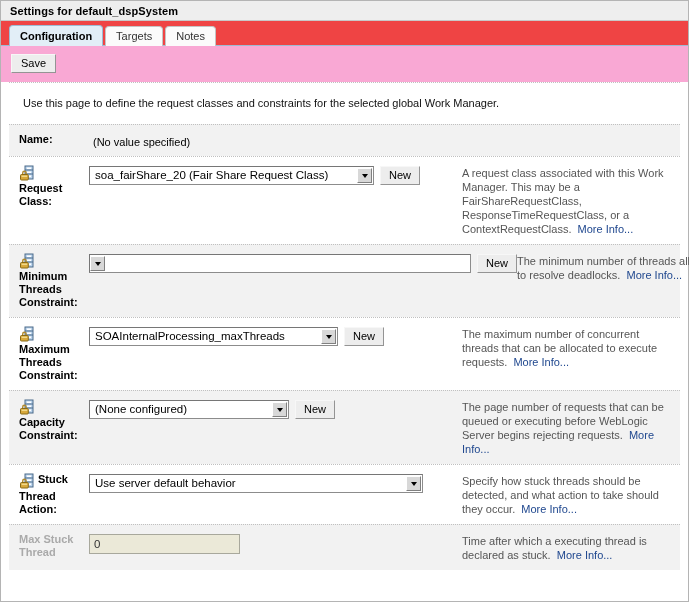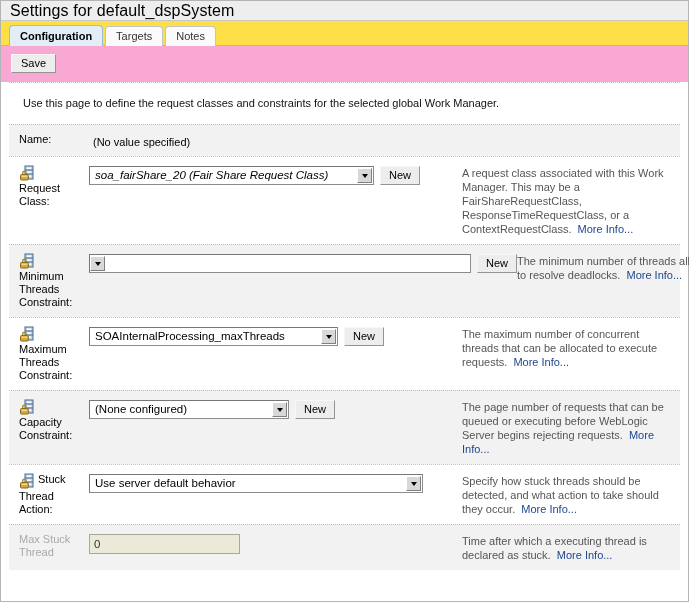--- a/index.html
+++ b/index.html
@@ -26,31 +26,31 @@
   .titlebar {
     height: 21px;
     background: #eeeeee;
     border-top: 1px solid #b4b4b4;
     border-bottom: 1px solid #c8c8c8;
     display: flex;
     align-items: center;
     padding-left: 9px;
   }
   .titlebar-text {
-    font-size: 16px;
-    font-weight: normal;
+    font-size: 11px;
+    font-weight: bold;
     color: #000000;
     letter-spacing: 0.1px;
   }
 
   
   .tabstrip {
     height: 25px;
     position: relative;
-    background: #fde047;
+    background: #ef4444;
     padding-left: 8px;
     display: flex;
     align-items: flex-end;
   }
   .tabstrip::after {
     content: "";
     position: absolute;
     left: 0; right: 0; bottom: 0;
     height: 1px;
     background: #9dbcd4;
@@ -128,21 +128,21 @@
   .row.disabled .label-text,
   .row.disabled .help { color: #aaaaaa; }
 
   .col-label {
     width: 73px;
     flex: 0 0 73px;
     padding-left: 10px;
   }
   .label-text {
     font-size: 11px;
-    font-weight: normal;
+    font-weight: bold;
     color: #000000;
     line-height: 13px;
     word-break: normal;
   }
 
   .col-field {
     flex: 1 1 auto;
     padding-left: 7px;
     padding-top: 1px;
     display: flex;
@@ -215,21 +215,21 @@
     content: "";
     position: absolute;
     left: 50%; top: 50%;
     transform: translate(-50%, -50%);
     width: 0; height: 0;
     border-left: 3.5px solid transparent;
     border-right: 3.5px solid transparent;
     border-top: 4px solid #000000;
   }
 
-  .w-req   { width: 285px; font-style: italic; }
+  .w-req   { width: 285px; }
   .w-min   { width: 382px; flex-direction: column; }
   .w-max   { width: 249px; }
   .w-cap   { width: 200px; gap: 11px; }
   .w-stuck { width: 334px; }
 
   
   .txt-disabled {
     width: 151px;
     height: 20px;
     background: #ebe9d8;

